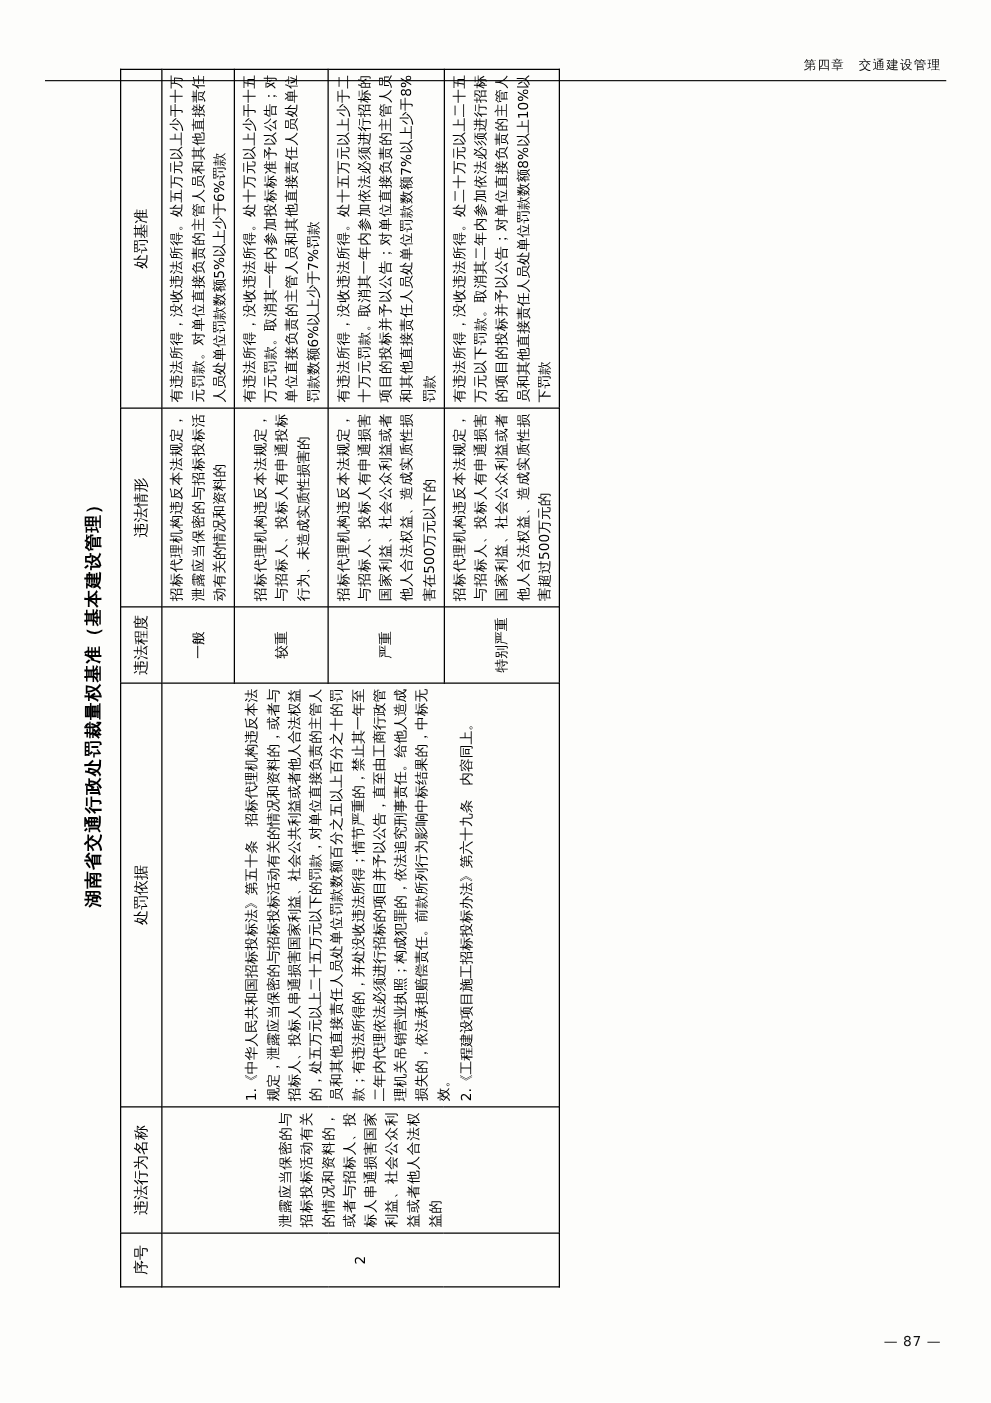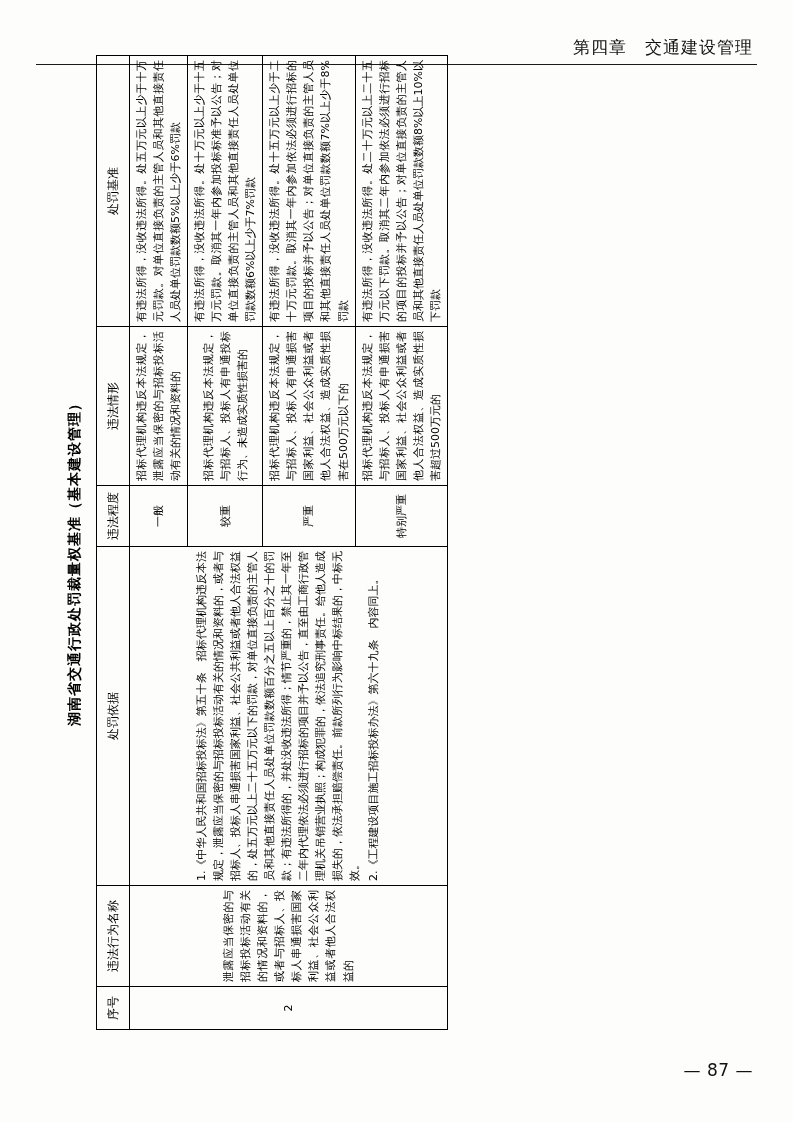--- a/index.html
+++ b/index.html
@@ -29,32 +29,32 @@
     left: 36px;
     top: 38px;
     width: 721px;
     height: 26px;
     border-bottom: 1.2px solid #1a1a1a;
   }
   .header-text {
     position: absolute;
     right: 4px;
     bottom: 5px;
-    font-size: 17px;
+    font-size: 10px;
     letter-spacing: 1px;
     color: #111;
     white-space: nowrap;
   }
 
   
   .footer {
     position: absolute;
     right: 40px;
     bottom: 42px;
-    font-size: 17px;
+    font-size: 11px;
     color: #111;
     letter-spacing: 0.5px;
   }
 
   
   
   .rot-wrap {
     position: absolute;
     left: 396px;   
     top: 561px;    

